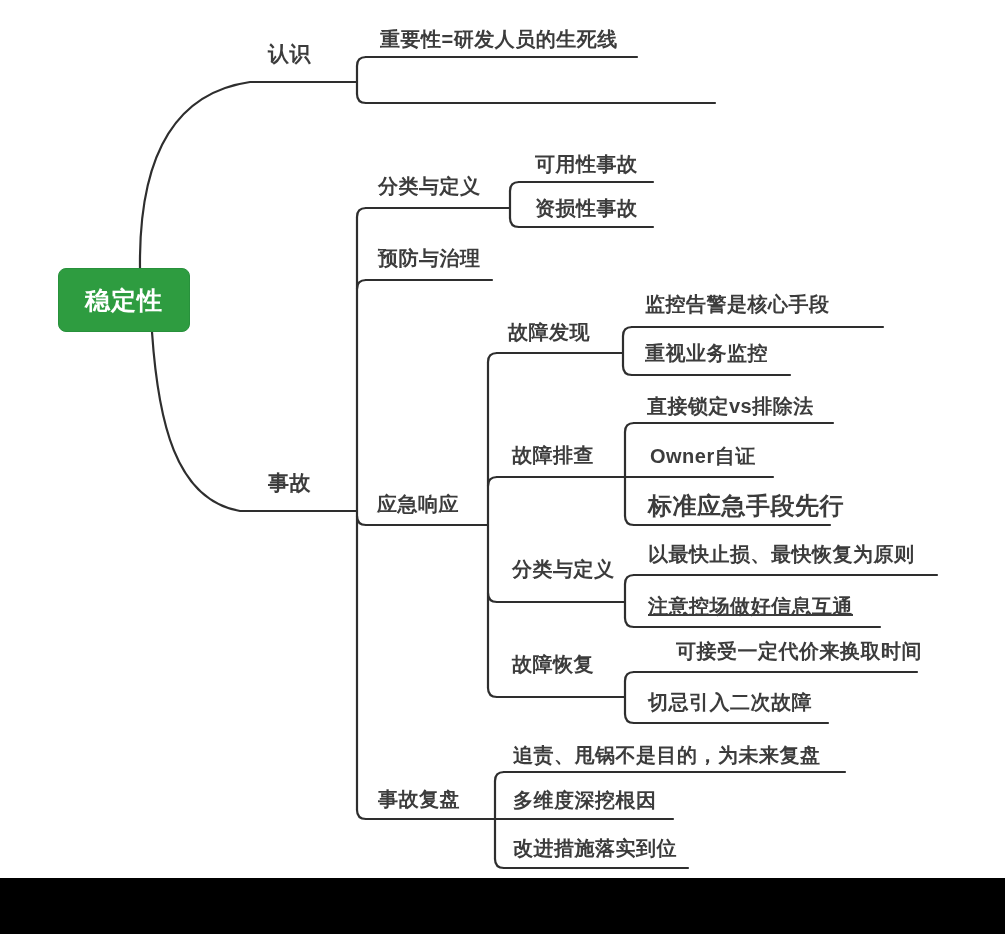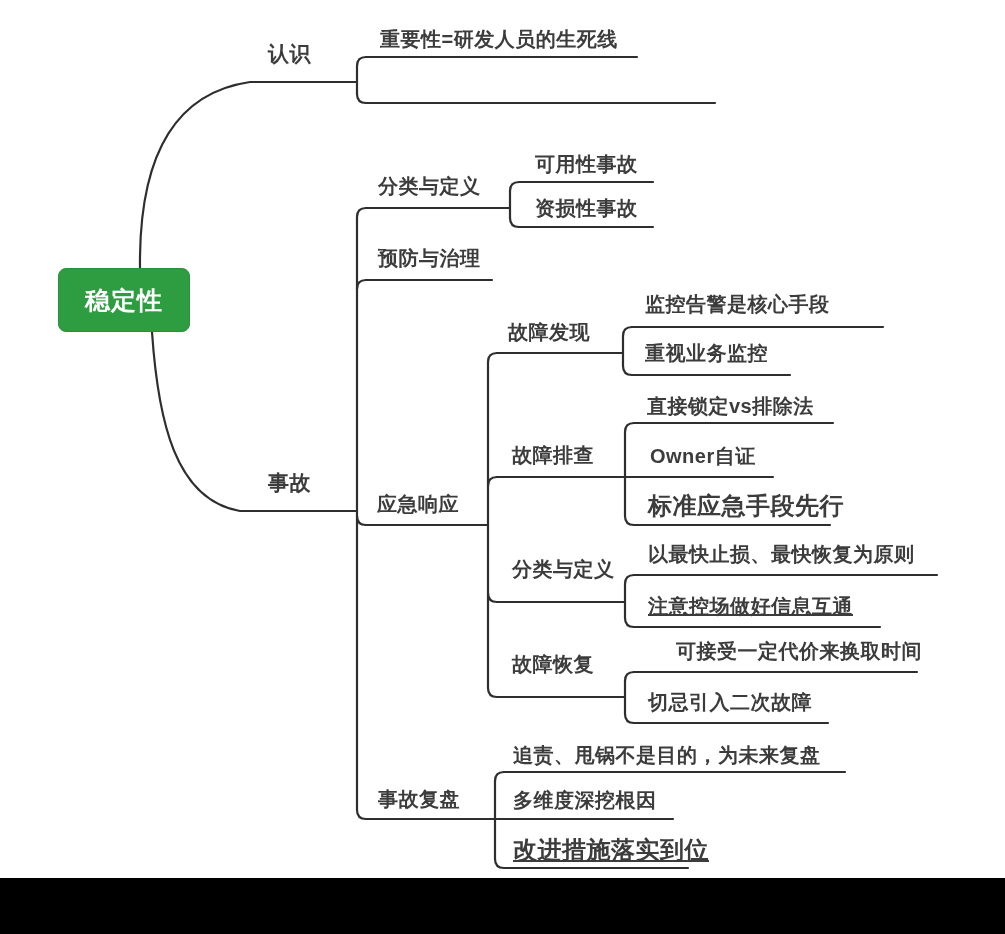--- a/index.html
+++ b/index.html
@@ -100,14 +100,14 @@
     <div class="topic" style="left: 648px; top: 493px; font-size: 24px;">标准应急手段先行</div>
     <div class="topic" style="left: 512px; top: 558px; font-size: 20px;">分类与定义</div>
     <div class="topic" style="left: 648px; top: 543px; font-size: 20px;">以最快止损、最快恢复为原则</div>
     <div class="topic" style="left: 648px; top: 595px; font-size: 20px; text-decoration: underline;">注意控场做好信息互通</div>
     <div class="topic" style="left: 512px; top: 653px; font-size: 20px;">故障恢复</div>
     <div class="topic" style="left: 647px; top: 640px; font-size: 20px; margin-left: 29px;">可接受一定代价来换取时间</div>
     <div class="topic" style="left: 648px; top: 691px; font-size: 20px;">切忌引入二次故障</div>
     <div class="topic" style="left: 378px; top: 788px; font-size: 20px;">事故复盘</div>
     <div class="topic" style="left: 513px; top: 744px; font-size: 20px; text-align: right;">追责、甩锅不是目的，为未来复盘</div>
     <div class="topic" style="left: 513px; top: 789px; font-size: 20px;">多维度深挖根因</div>
-    <div class="topic" style="left: 513px; top: 837px; font-size: 24px; text-decoration: underline;">改进措施落实到位</div>
+    <div class="topic" style="left: 513px; top: 837px; font-size: 20px;">改进措施落实到位</div>
   </div>
 
 </body></html>

